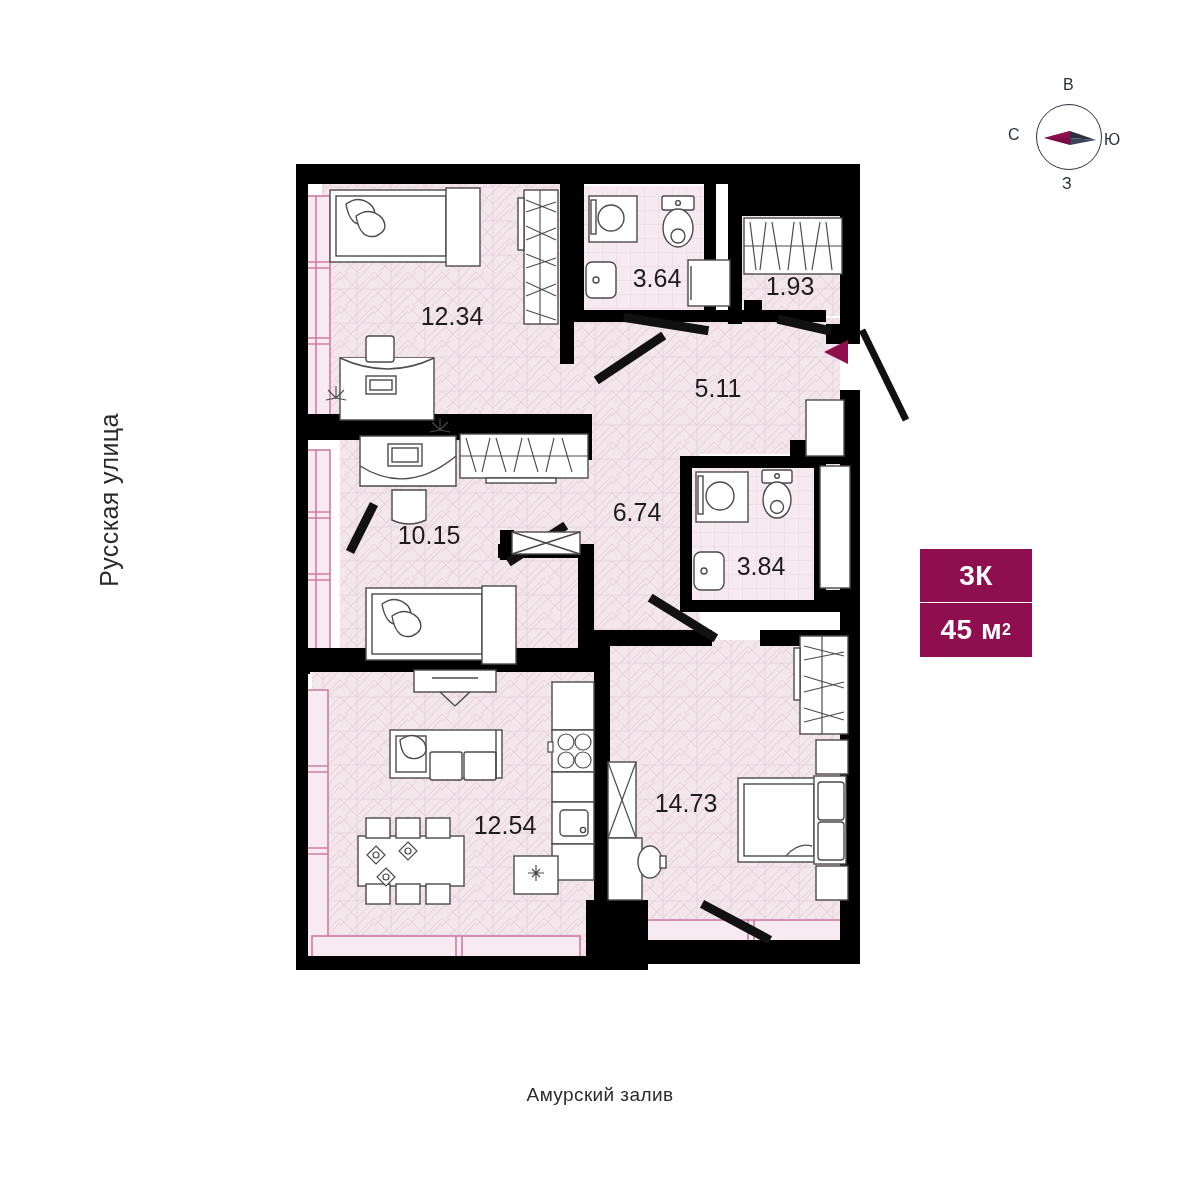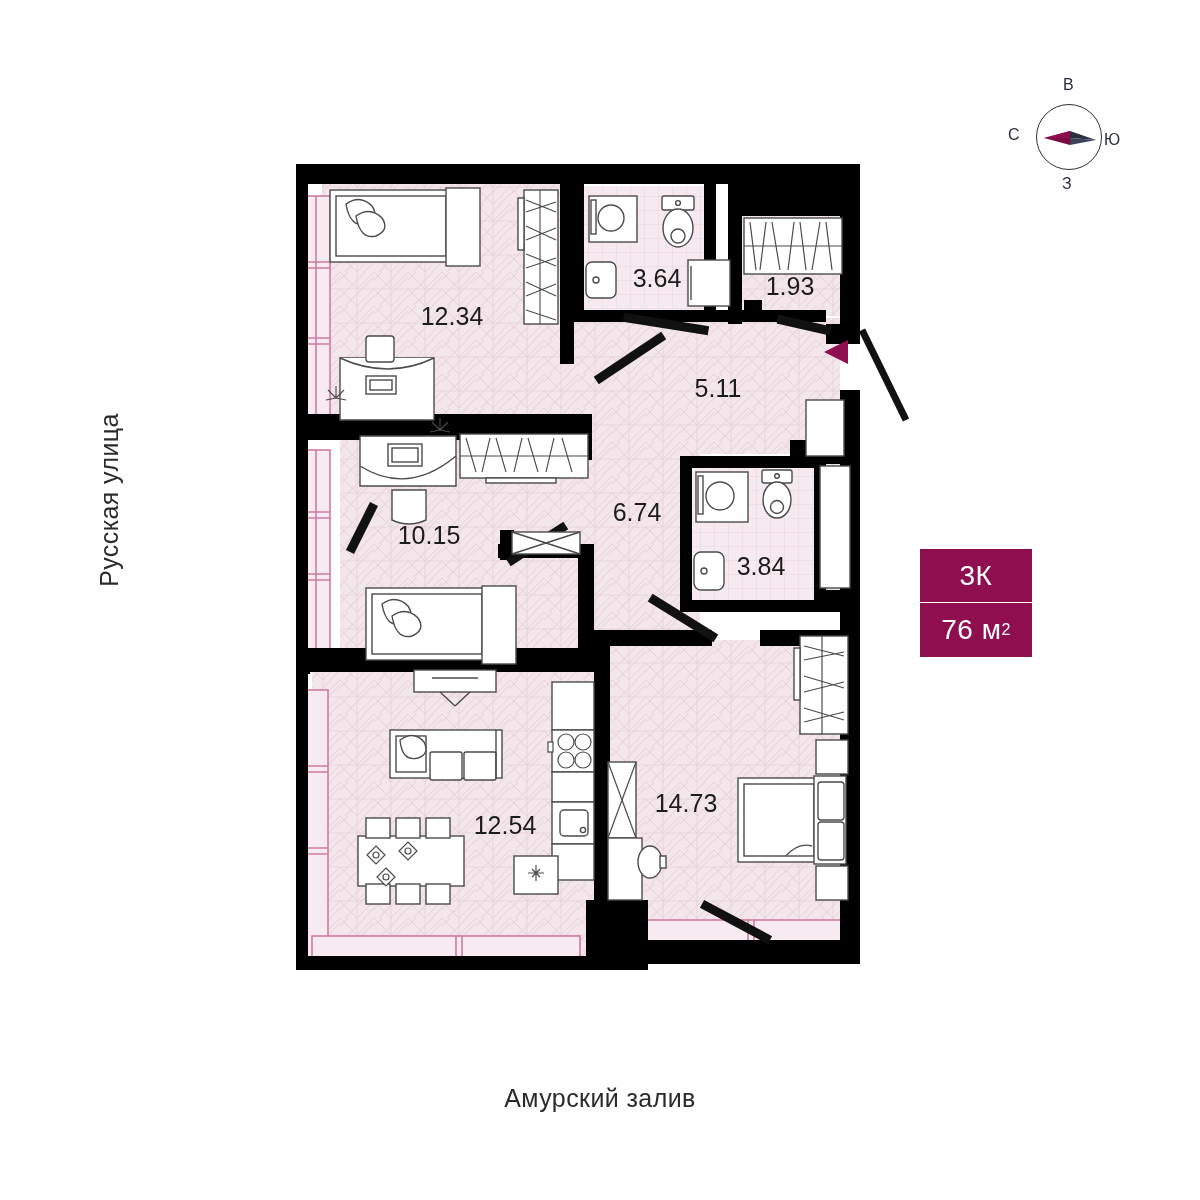--- a/index.html
+++ b/index.html
@@ -9,38 +9,38 @@
   #stage{position:absolute;left:0;top:0;width:1200px;height:1200px;}
 
   
   .street-left{
     position:absolute; left:-5px; top:480px; width:240px; height:40px;
     transform:rotate(-90deg); transform-origin:center center;
     text-align:center; font-size:25px; letter-spacing:.4px; color:#2b2b2b;
   }
   .street-bottom{
     position:absolute; left:380px; top:1084px; width:440px;
-    text-align:center; font-size:25px; letter-spacing:.4px; color:#2b2b2b;
+    text-align:center; font-size:19px; letter-spacing:.4px; color:#2b2b2b;
   }
 
   
   .compass{position:absolute;left:1000px;top:78px;width:130px;height:120px;}
   .compass .ring{position:absolute;left:36px;top:26px;width:66px;height:66px;
      border:1.6px solid #2b2f40;border-radius:50%;box-sizing:border-box;}
   .compass .lbl{position:absolute;font-size:16px;color:#2b2f40;}
   .compass .n-lbl{left:63px;top:-2px;}
   .compass .w-lbl{left:8px;top:48px;}
   .compass .e-lbl{left:104px;top:53px;}
   .compass .s-lbl{left:62px;top:97px;}
 
   
   .badge{position:absolute;left:920px;top:549px;width:112px;height:108px;
          background:#8e0e50;color:#fff;}
   .badge .row{height:53px;display:flex;align-items:center;justify-content:center;
-              font-size:28px;font-weight:400;letter-spacing:.5px;}
+              font-size:28px;font-weight:700;letter-spacing:.5px;}
   .badge .row.top{border-bottom:1.5px solid #ffffff;}
   .badge sup{font-size:16px;vertical-align:super;}
 
   
   .minimap{position:absolute;left:945px;top:925px;width:220px;height:215px;}
 
   
   #planSvg{position:absolute;left:0;top:0;}
 
   .room-num{font-family:"Liberation Sans","DejaVu Sans",sans-serif;
@@ -66,21 +66,21 @@
       <polygon points="44,60 70,60 70,53" fill="#8e0e50"></polygon>
       <polygon points="70,53 96,62 70,60" fill="#2b2f40"></polygon>
       <polygon points="70,60 96,62 70,67" fill="#3c4258"></polygon>
       <polygon points="44,60 70,67 70,60" fill="#7a0c44"></polygon>
     </svg>
   </div>
 
   <div class="badge">
     <div class="row top">3К</div>
     <div class="row">
-      <span>76 м</span>
+      <span>45 м</span>
         <sup>2</sup>
     </div>
   </div>
 
 
   <svg id="planSvg" width="1200" height="1200" viewBox="0 0 1200 1200">
     <defs>
 
       <pattern id="parquet" width="34" height="34" patternUnits="userSpaceOnUse">
         <rect width="34" height="34" fill="#f4e7ec"></rect>

